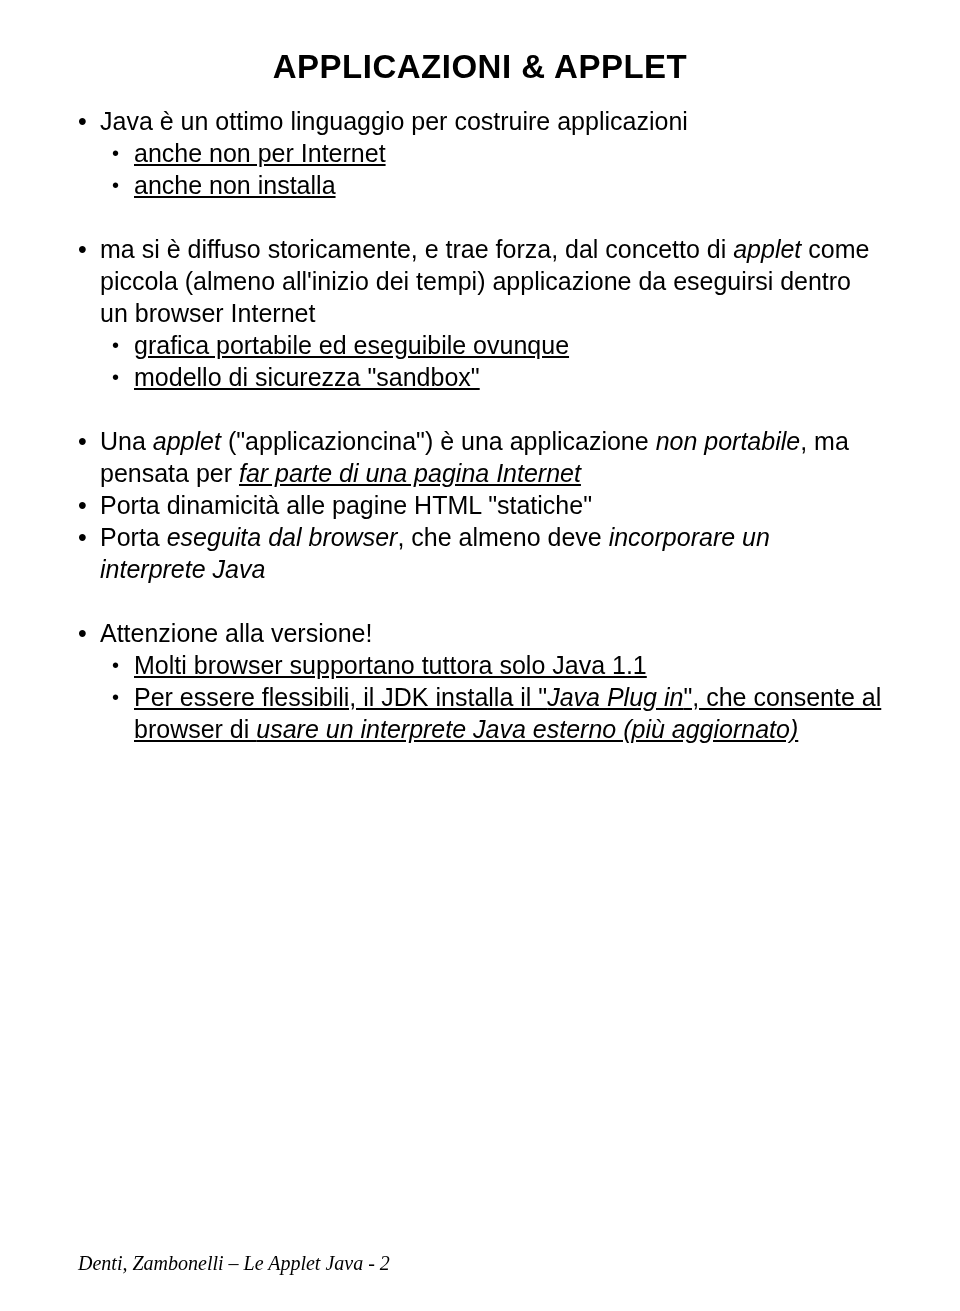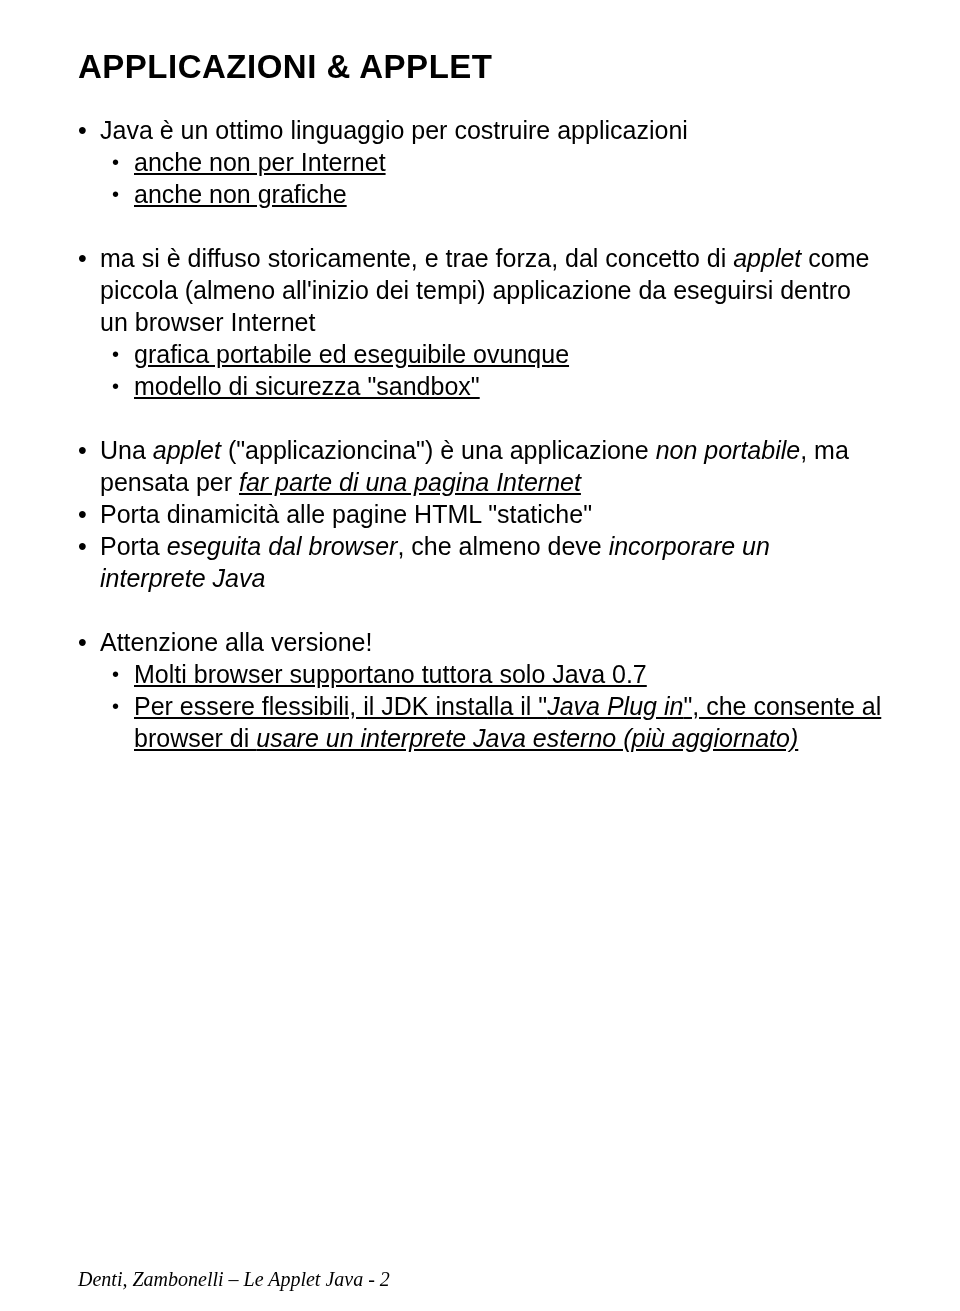--- a/index.html
+++ b/index.html
@@ -12,21 +12,22 @@
       height: 1311px;
       background: #ffffff;
       font-family: Arial, Helvetica, sans-serif;
       color: #000000;
       padding: 48px 78px 20px 78px;
       position: relative;
     }
     .title {
       font-size: 33px;
       font-weight: bold;
-      margin-bottom: 28px;
+      text-align: center;
+      margin-bottom: 19px;
       letter-spacing: 0.5px;
     }
     .content {
       font-size: 25px;
       line-height: 1.28;
     }
     .block {
       margin-bottom: 32px;
     }
     .bullet-l1 {
@@ -61,21 +62,21 @@
     }
     .italic {
       font-style: italic;
     }
     .underline {
       text-decoration: underline;
       margin-top: 42px;
     }
     .footer {
       position: absolute;
-      bottom: 20px;
+      bottom: 36px;
       left: 78px;
       font-style: italic;
       font-size: 20px;
       font-family: "Times New Roman", Times, serif;
     }
   </style>
 </head>
 <body>
 
 <h1 class="title">APPLICAZIONI &amp; APPLET</h1>
@@ -86,21 +87,21 @@
     <div class="bullet-l1">
       <span class="dot">•</span>
       <span class="text">Java è un ottimo linguaggio per costruire applicazioni</span>
     </div>
     <div class="bullet-l2">
       <span class="dot">•</span>
       <span class="text">anche non per Internet</span>
     </div>
     <div class="bullet-l2">
       <span class="dot">•</span>
-      <span class="text">anche non grafiche</span>
+      <span class="text">anche non installa</span>
     </div>
   </div>
 
   <div class="block">
     <div class="bullet-l1">
       <span class="dot">•</span>
       <span class="text"><span>ma si è diffuso storicamente, e trae forza, dal concetto di </span><span class="italic">applet</span><span> come piccola (almeno all'inizio dei tempi) applicazione da eseguirsi dentro un browser Internet</span></span>
     </div>
     <div class="bullet-l2">
       <span class="dot">•</span>
@@ -127,21 +128,21 @@
     </div>
   </div>
 
   <div class="block">
     <div class="bullet-l1">
       <span class="dot">•</span>
       <span class="text">Attenzione alla versione!</span>
     </div>
     <div class="bullet-l2">
       <span class="dot">•</span>
-      <span class="text">Molti browser supportano tuttora solo Java 0.7</span>
+      <span class="text">Molti browser supportano tuttora solo Java 1.1</span>
     </div>
     <div class="bullet-l2">
       <span class="dot">•</span>
       <span class="text"><span>Per essere flessibili, il JDK installa il "</span><span class="italic">Java Plug in</span><span>", che consente al browser di </span><span class="italic">usare un interprete Java esterno (più aggiornato)</span></span>
     </div>
   </div>
 
 </div>
 
 <div class="footer">Denti, Zambonelli – Le Applet Java - 2</div>

